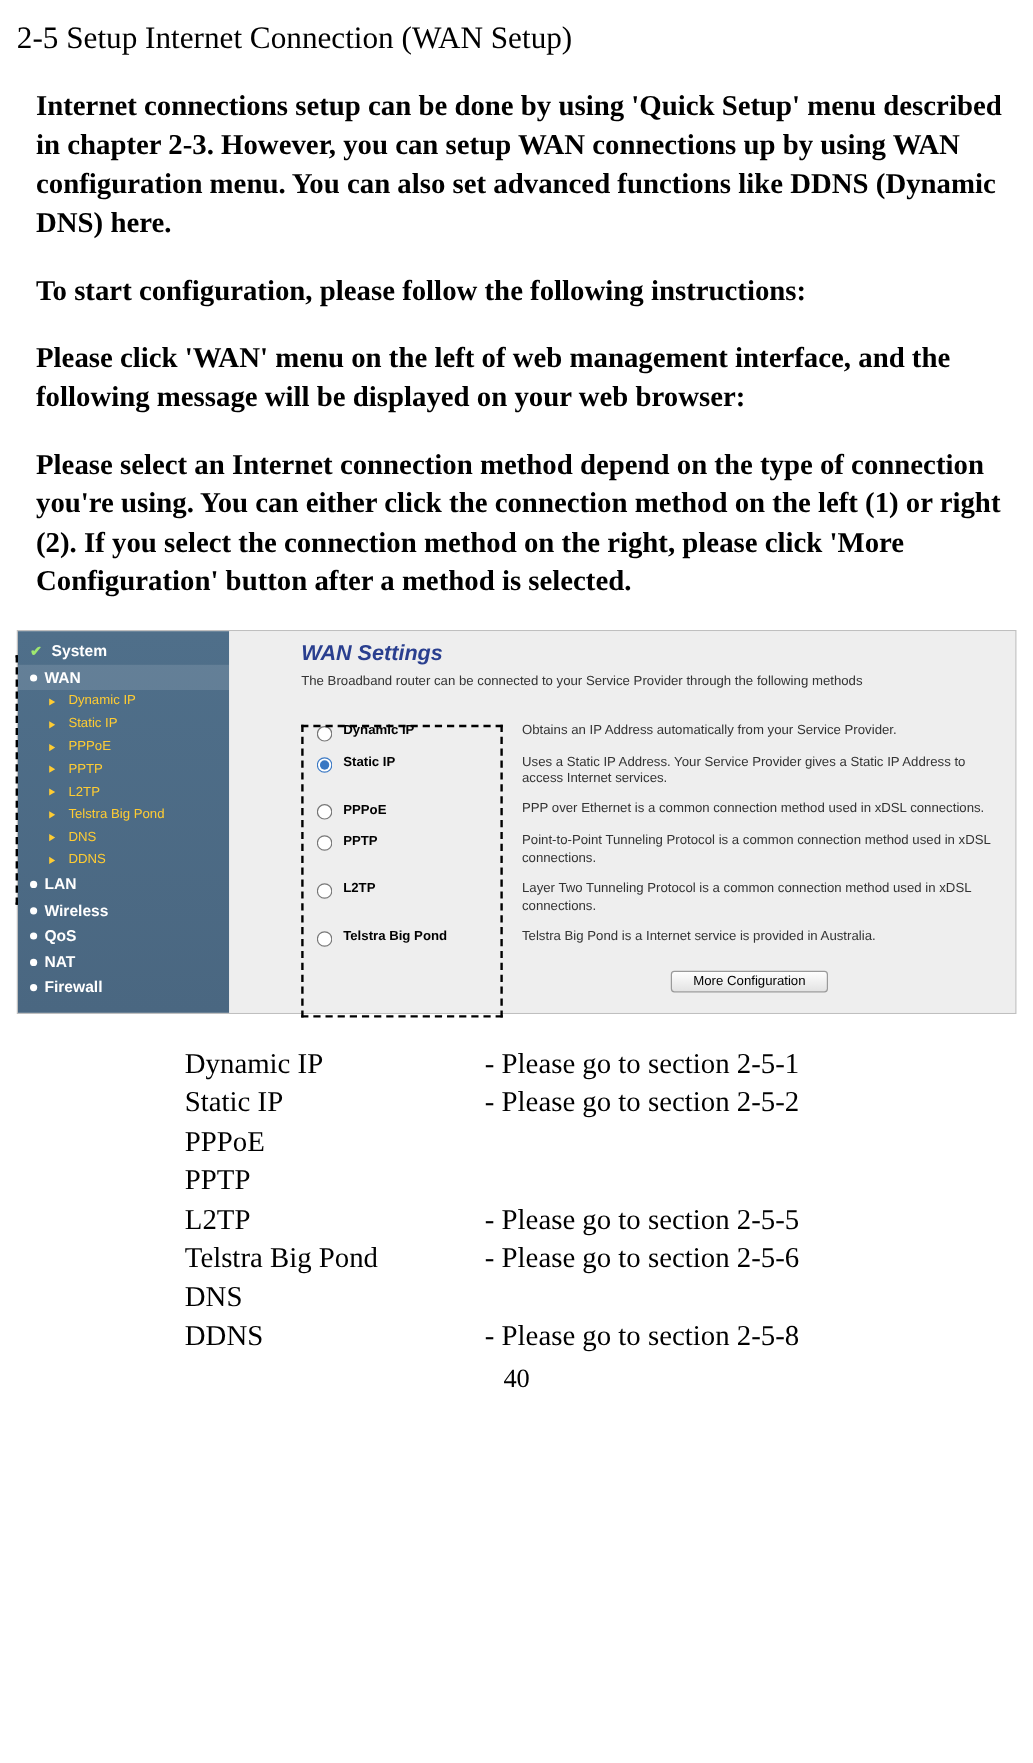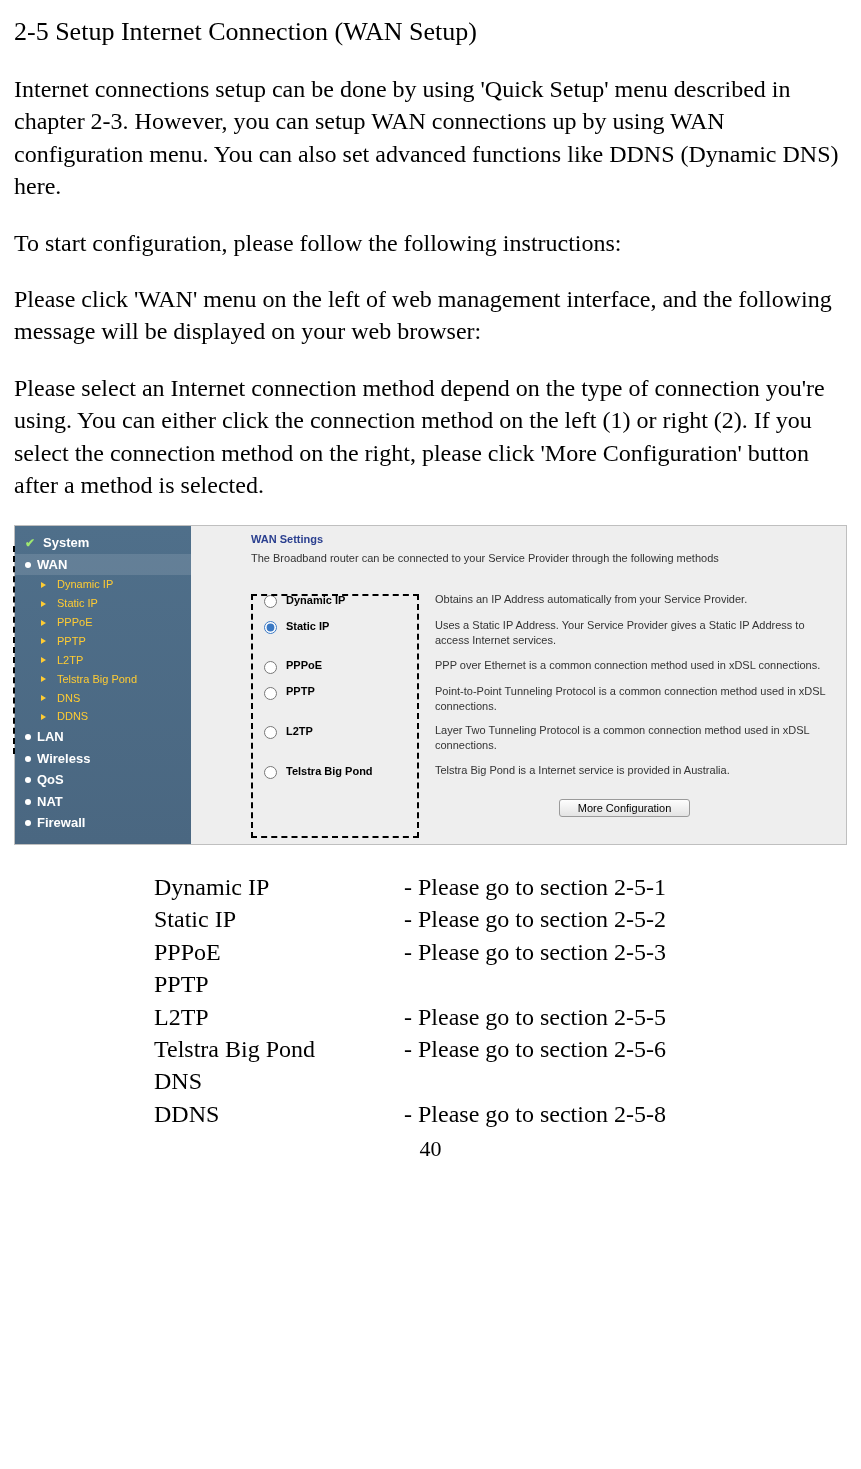--- a/index.html
+++ b/index.html
@@ -8,21 +8,21 @@
     font-family: "Times New Roman", Times, serif;
     font-size: 24px;
     line-height: 1.35;
     color: #000;
     width: 833px;
   }
   .heading {
     font-size: 26px;
     margin-bottom: 24px;
   }
-  p { margin: 0 0 24px 0; }
+  p { margin: 0 0 24px 16px; font-weight: bold; }
 
   
   .ui-figure {
     width: 100%;
     background: #f2f2f2;
     font-family: Verdana, Arial, sans-serif;
     font-size: 11px;
     position: relative;
     display: flex;
     border: 1px solid #bfbfbf;
@@ -92,21 +92,22 @@
   
   .content {
     flex: 1 1 auto;
     background: #eeeeee;
     padding: 4px 8px 10px 60px;
     position: relative;
   }
   .wan-title {
     color: #2a3f8f;
     font-weight: bold;
-    font-size: 11px;
+    font-style: italic;
+    font-size: 18px;
     margin: 2px 0 4px 0;
   }
   .wan-desc {
     font-size: 11px;
     color: #333;
     margin-bottom: 26px;
   }
   .opts-wrap { position: relative; }
   .db2 { left: 0; top: 2px; width: 168px; height: 244px; }
   .opt-row {
@@ -295,21 +296,20 @@
   <div class="row">
       <span class="label">Dynamic IP</span>
       <span>- Please go to section 2-5-1</span>
     </div>
   <div class="row">
       <span class="label">Static IP</span>
       <span>- Please go to section 2-5-2</span>
     </div>
   <div class="row">
       <span class="label">PPPoE</span>
-      <span>- Please go to section 2-5-3</span>
     </div>
   <div class="row">
       <span class="label">PPTP</span>
     </div>
   <div class="row">
       <span class="label">L2TP</span>
       <span>- Please go to section 2-5-5</span>
     </div>
   <div class="row">
       <span class="label">Telstra Big Pond</span>

